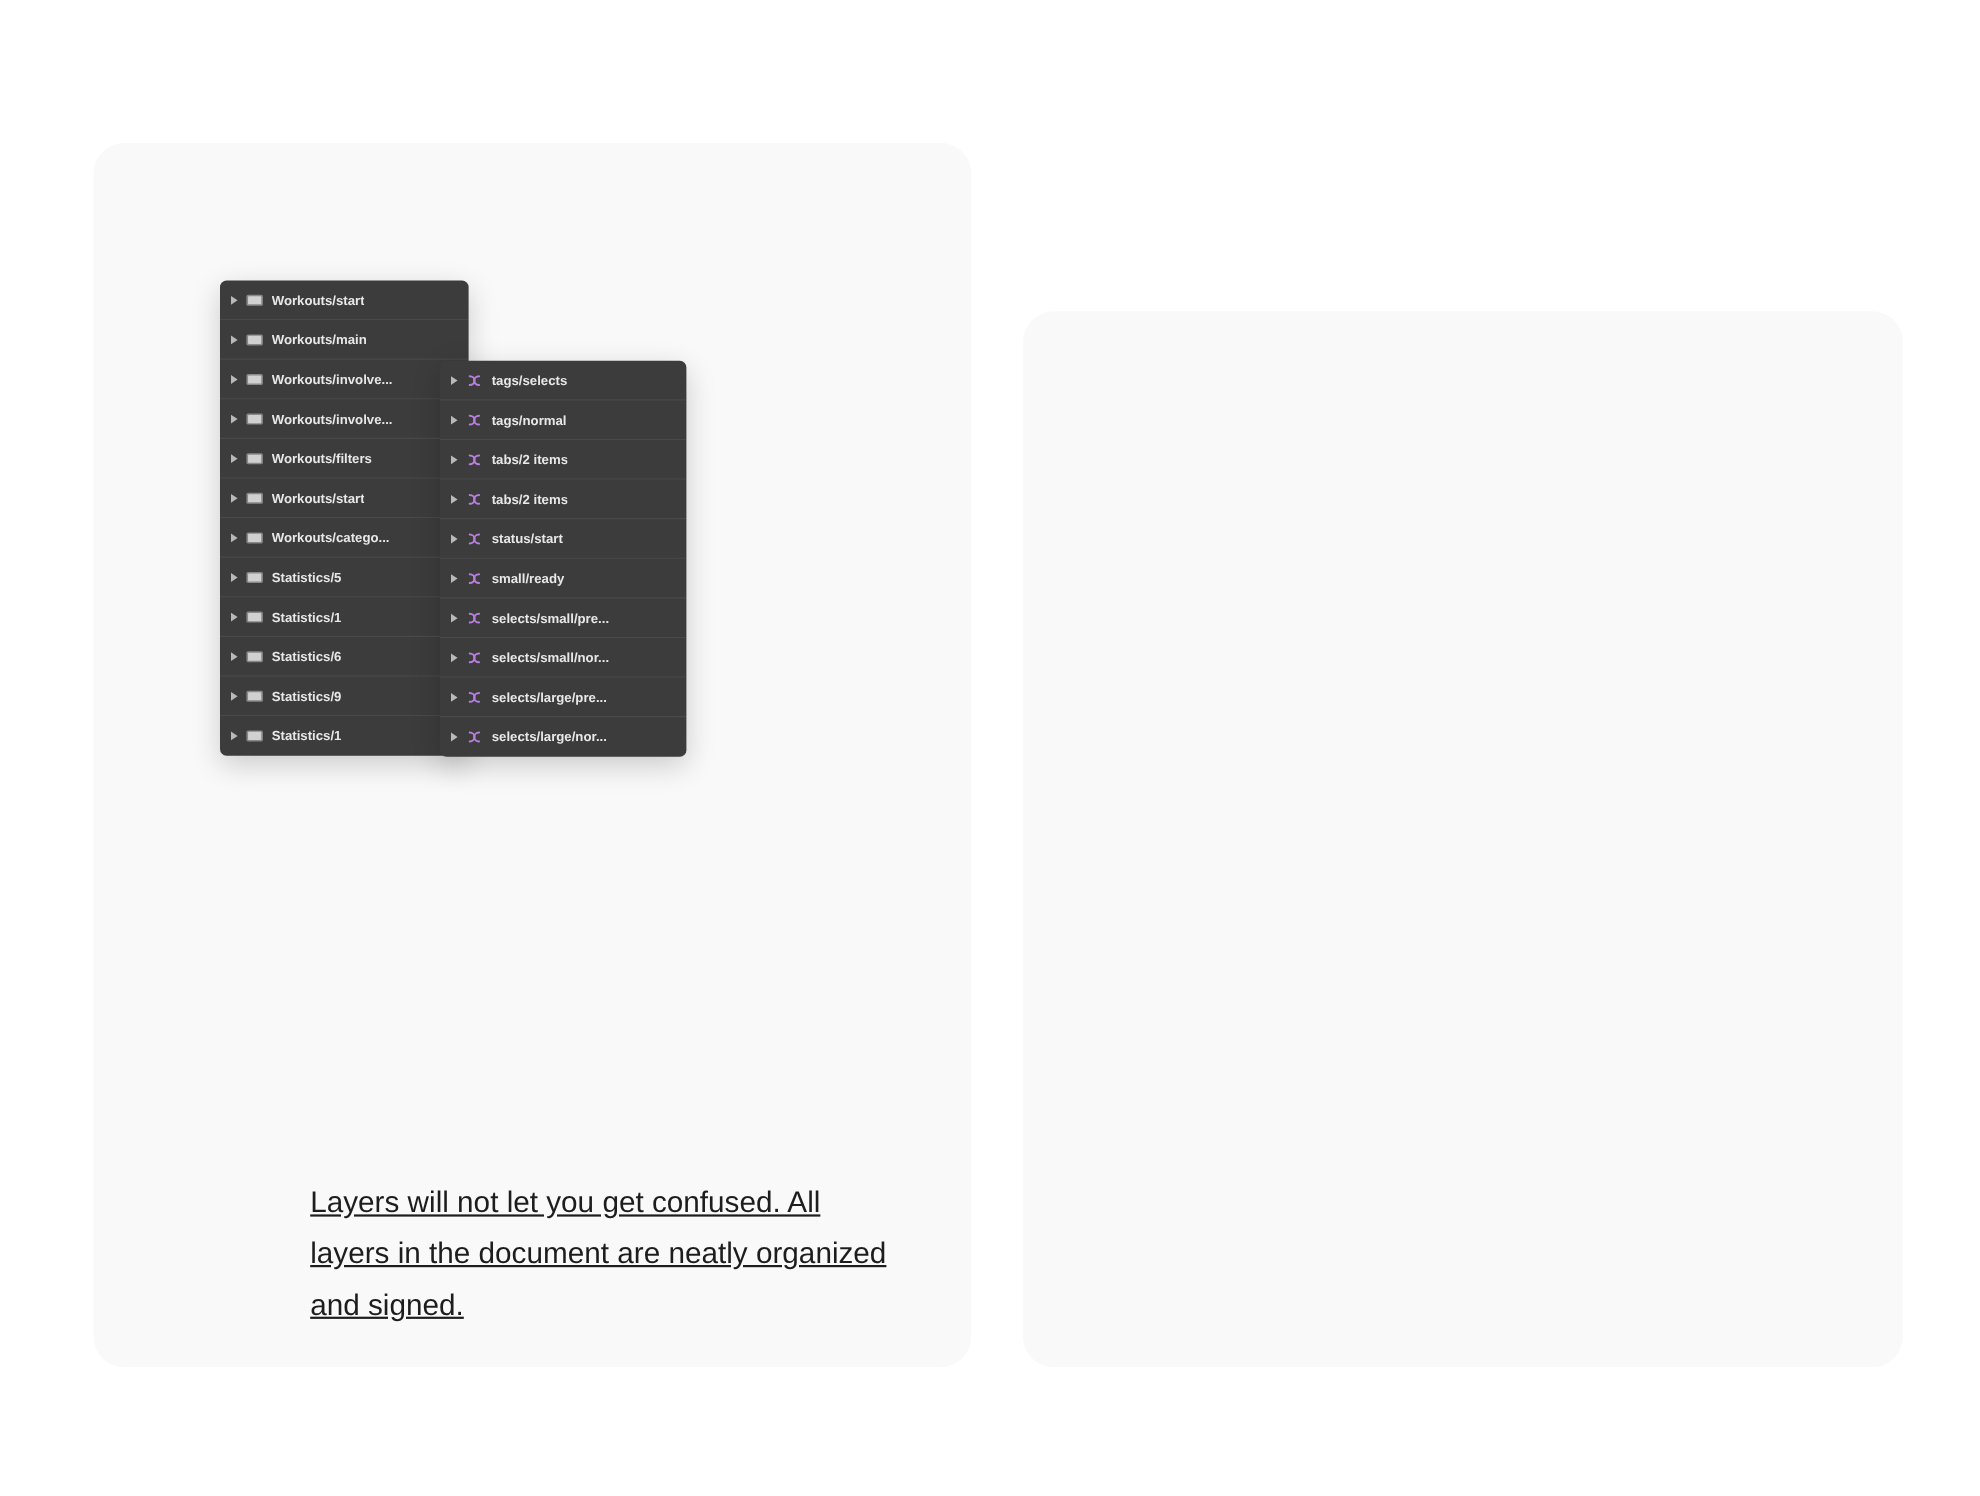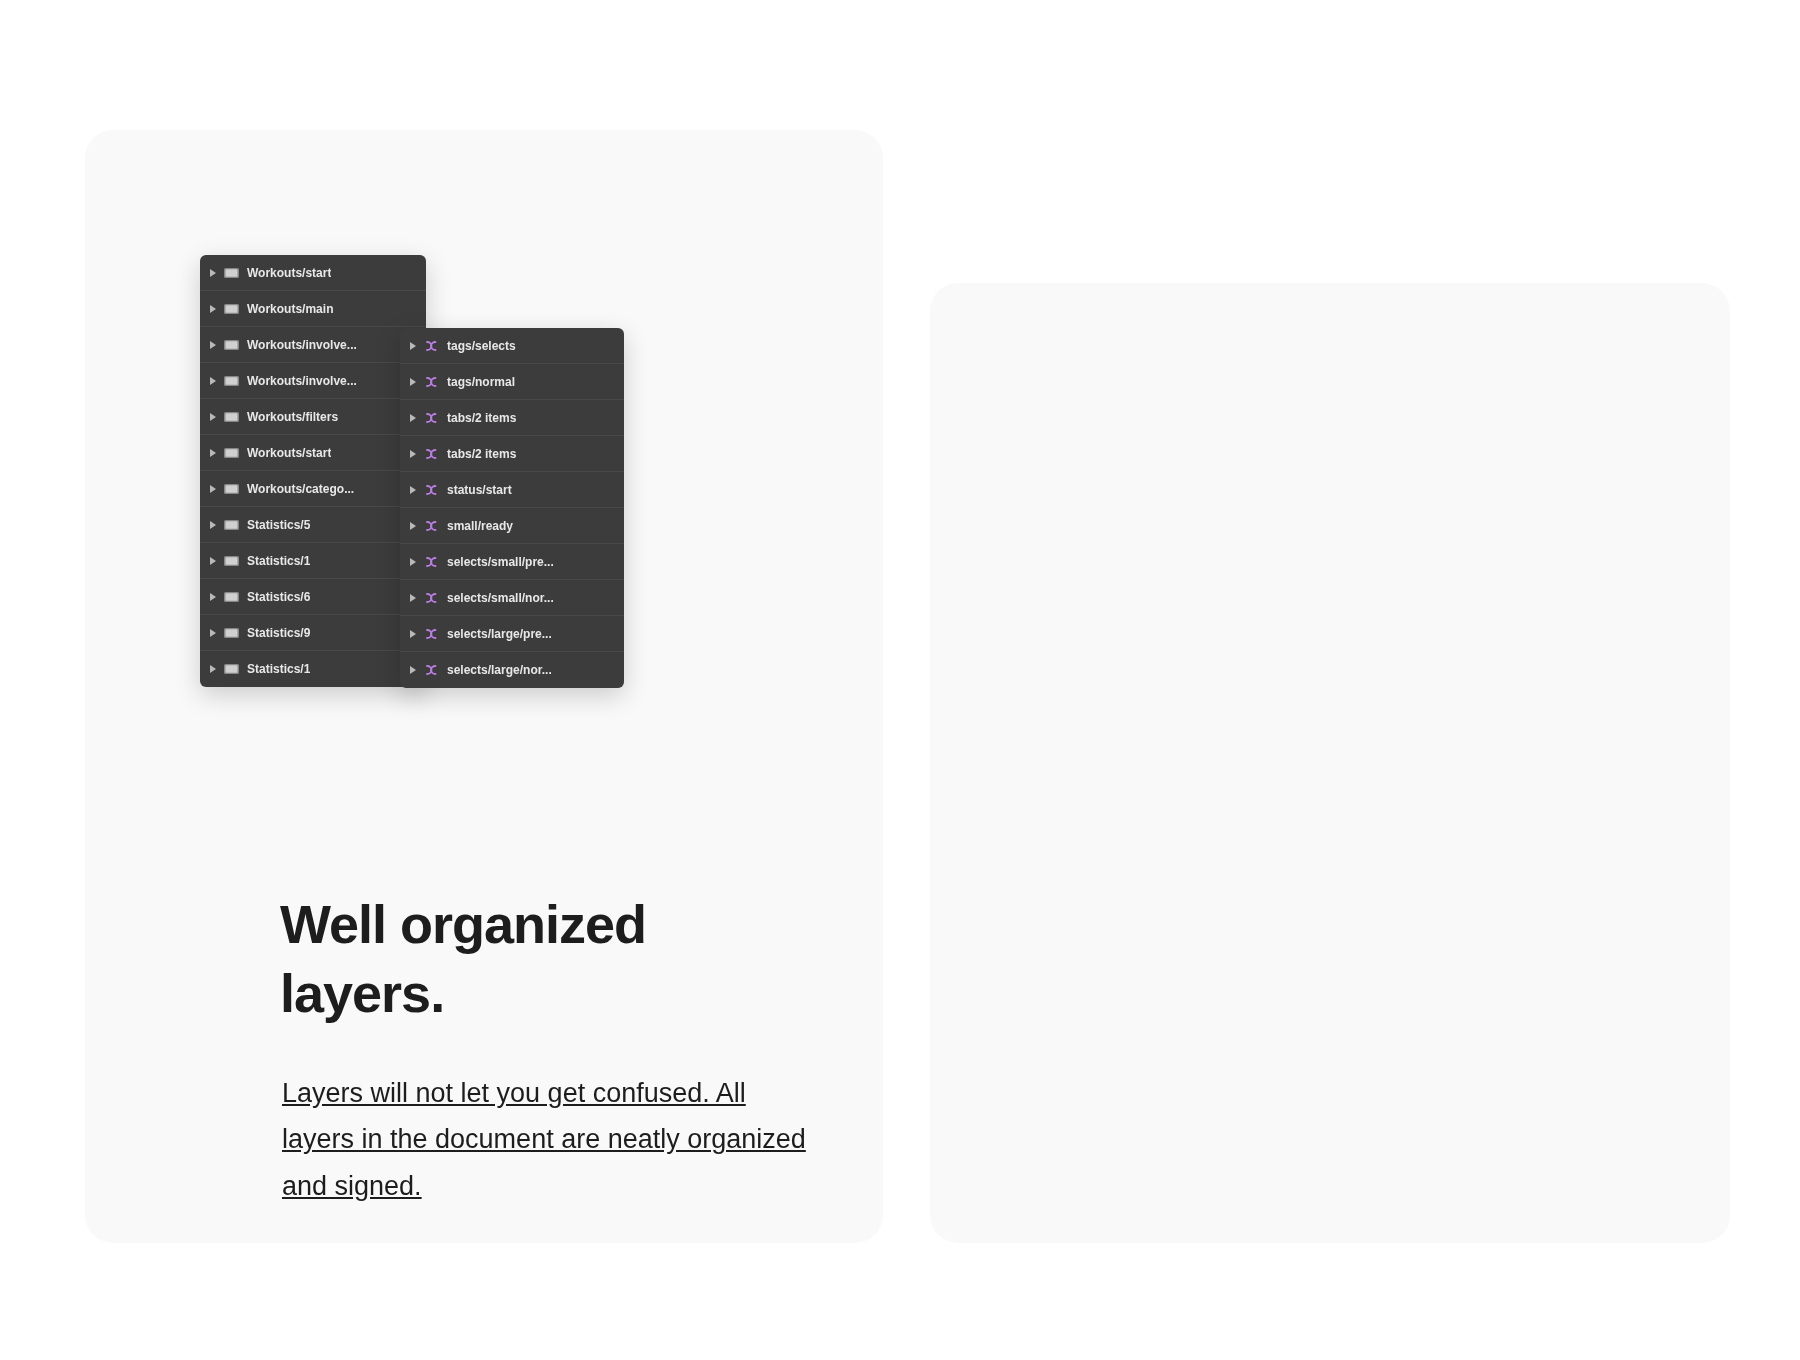--- a/index.html
+++ b/index.html
@@ -276,21 +276,20 @@
           <span class="ico">
             <svg viewBox="0 0 17 14">
               <path d="M4 3 A4.5 4 0 1 1 4 11" fill="none" stroke="#b97fe0" stroke-width="1.8" stroke-linecap="round"></path>
               <path d="M12.5 11 A4.5 4 0 1 1 12.5 3" fill="none" stroke="#b97fe0" stroke-width="1.8" stroke-linecap="round"></path>
             </svg>
           </span>
           <span class="lbl">selects/large/nor...</span>
         </div>
       </div>
 
-    <h2 class="title title-left">Well organized layers.</h2>
     <p class="body body-left">Layers will not let you get confused. All layers in the document are neatly organized and signed.</p>
   </div>
 
   <div class="card card-right">
 
     
 
     
     
   </div>

